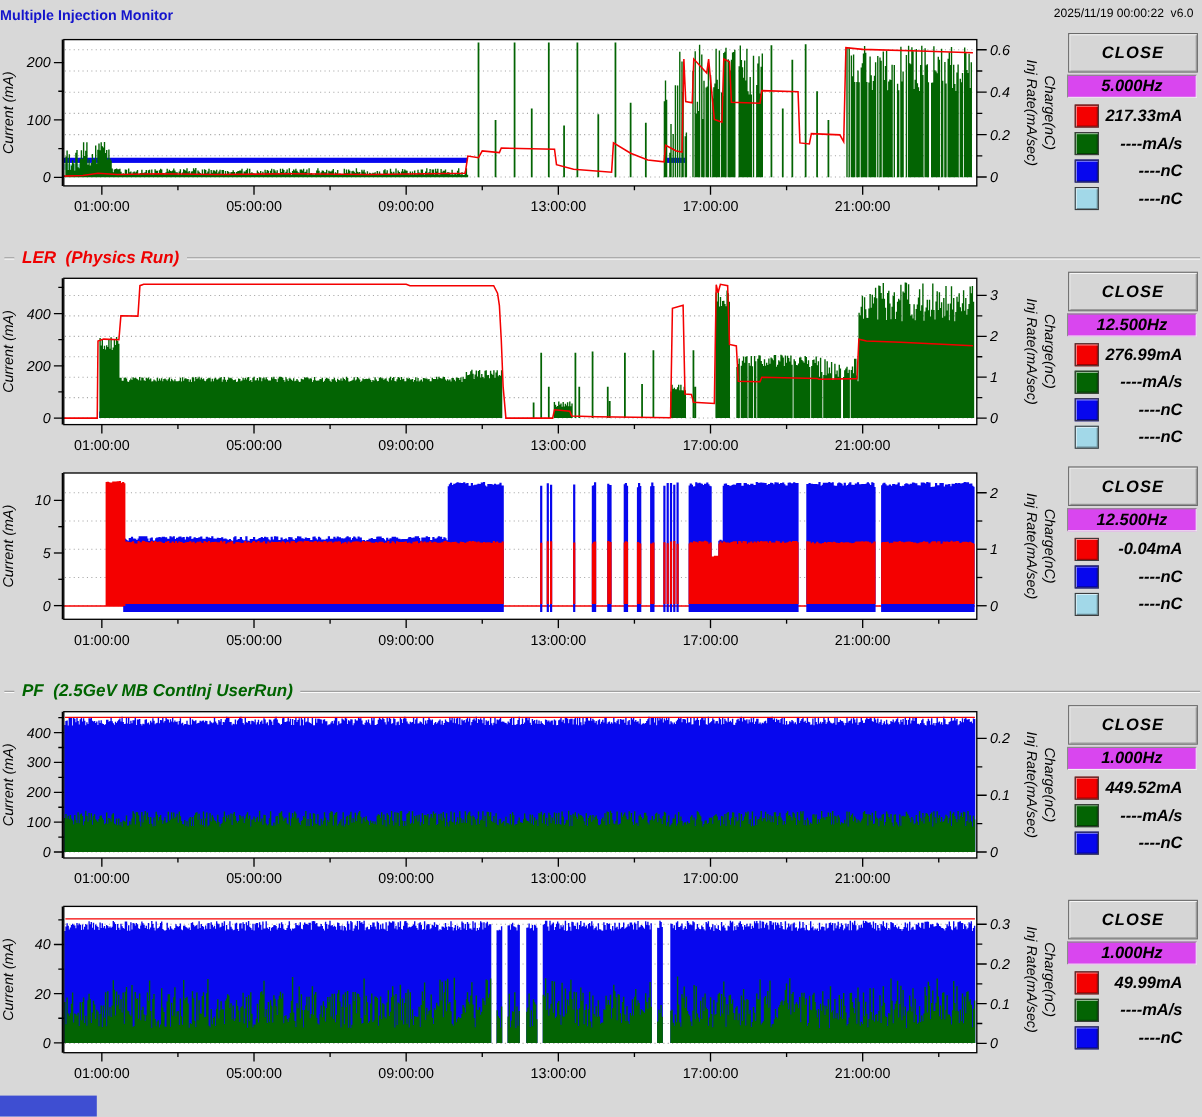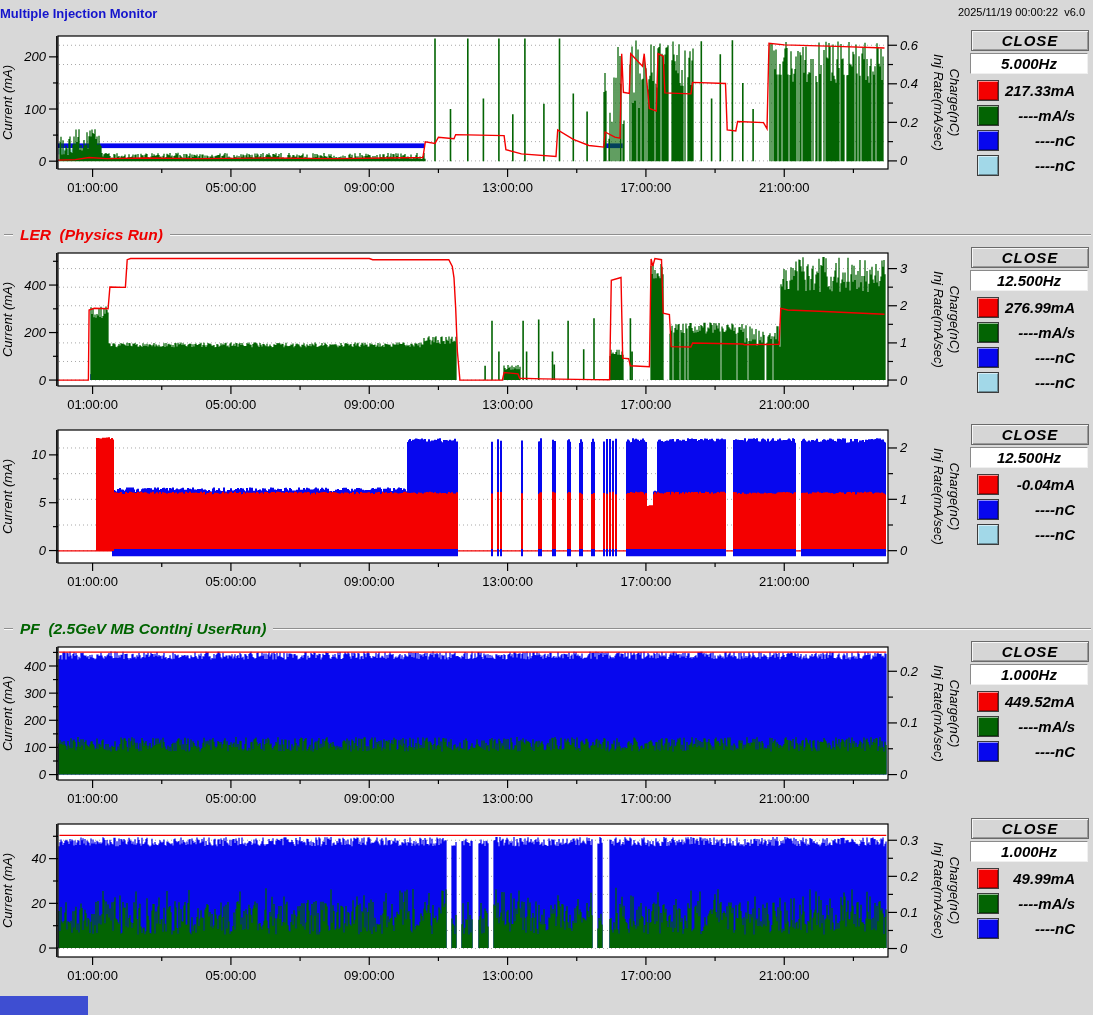--- a/index.html
+++ b/index.html
@@ -13,26 +13,26 @@
   .header-right{position:absolute;right:8px;top:6px;font-size:11px;font-weight:normal;white-space:pre}
   .panel{height:197px}
   .tbar{height:20px;display:flex;align-items:center;padding-left:4px}
   .tline{height:0;border-top:1px solid #8f8f8f;border-bottom:1px solid #fbfbfb}
   .tline.pre{width:9px}
   .tline.post{flex:1;margin-left:7px;margin-right:2px}
   .ttl{margin-left:7px;font-size:15.5px;font-weight:bold;font-style:italic;white-space:pre}
   .pbody{display:flex;height:177px}
   svg.chart{display:block;width:965px;height:177px}
   .legend{width:128px;padding-top:2px;box-sizing:border-box}
-  .btn-close{display:block;width:118px;height:21px;margin:0 4px 2px auto;
+  .btn-close{display:block;width:118px;height:36px;margin:0 4px 2px auto;
     background:#d6d6d6;border:1px solid #6a6a6a;
     box-shadow:inset 1px 1px 0 #f6f6f6, inset -1px -1px 0 #9a9a9a;
     font:italic bold 15px "Liberation Sans",sans-serif;letter-spacing:1px;
     text-align:center;padding:0;color:#000;cursor:pointer}
-  .freq{width:116px;height:19px;margin:0 5px 4px auto;background:#ffffff;
+  .freq{width:116px;height:19px;margin:0 5px 4px auto;background:#d946ef;
     border:1px solid #8a8a8a;border-bottom-color:#f0f0f0;border-right-color:#f0f0f0;
     font:italic bold 15px/19px "Liberation Sans",sans-serif;text-align:center}
   .lrow{display:flex;align-items:center;height:25px;padding:0 18px 0 12px}
   .sw{width:20px;height:19px;border:1px solid #3c3c3c;
     box-shadow:inset 1px 1px 0 rgba(255,255,255,.55), inset -1px -1px 0 rgba(0,0,0,.35)}
   .lval{flex:1;text-align:right;font:italic bold 15px "Liberation Sans",sans-serif;white-space:pre}
   .frag{position:absolute;left:0;bottom:0;width:88px;height:19px}
 </style>
 </head>
 <body>

